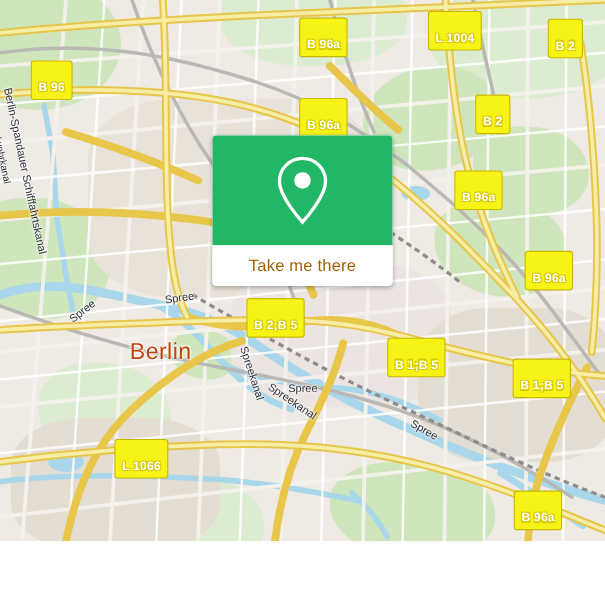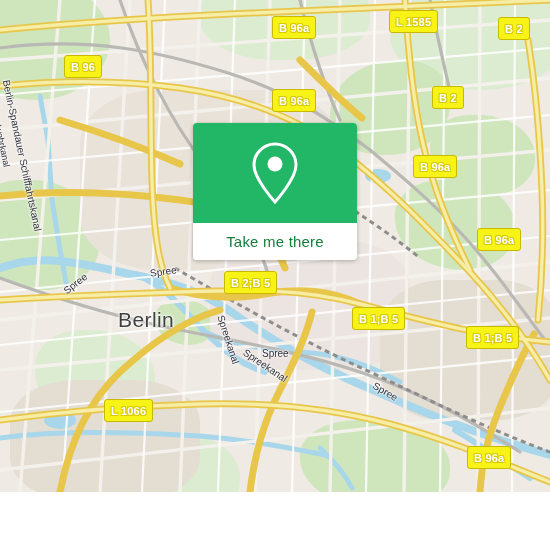--- a/index.html
+++ b/index.html
@@ -32,32 +32,32 @@
   
   .shield{
     position:absolute;
     background:#f7f316;
     border:1.5px solid #c9b800;
     border-radius:3px;
     color:#ffffff;
     font-weight:bold;
     font-size:11px;
     line-height:1;
-    padding:6px 6px 4px 6px;
+    padding:19px 6px 4px 6px;
     white-space:nowrap;
     text-shadow:
       -1px -1px 0 #d8c900, 1px -1px 0 #d8c900,
       -1px  1px 0 #d8c900, 1px  1px 0 #d8c900;
     letter-spacing:.2px;
   }
 
   
   .city-label{
     position:absolute;
-    color:#404040;
+    color:#c2410c;
     font-size:21px;
     letter-spacing:.4px;
     white-space:nowrap;
     text-shadow:0 0 3px #fff,0 0 3px #fff,0 0 2px #fff;
   }
   .water-label{
     position:absolute;
     color:#2f2f3a;
     font-size:10px;
     white-space:nowrap;
@@ -73,21 +73,21 @@
   }
   .card-top{
     height:100px;background:#22b767;
     display:flex;align-items:center;justify-content:center;
   }
   .card-bottom{
     height:37px;background:#ffffff;
     display:flex;align-items:center;justify-content:center;
   }
   .card-bottom span{
-    font-size:15px;color:#15803d;letter-spacing:.2px;
+    font-size:15px;color:#a16207;letter-spacing:.2px;
   }
 
   
   .attrib{
     position:absolute;left:0;top:468px;
     background:rgba(255,255,255,.78);
     padding:3px 8px 4px 9px;
     font-size:13px;
     color:#333333;
     white-space:nowrap;
@@ -225,23 +225,23 @@
       <div class="water-label" style="left:62px;top:278px;transform:rotate(-38deg);">Spree</div>
       <div class="water-label" style="left:150px;top:266px;transform:rotate(-8deg);">Spree</div>
       <div class="water-label" style="left:203px;top:334px;transform:rotate(72deg);">Spreekanal</div>
       <div class="water-label" style="left:240px;top:360px;transform:rotate(34deg);">Spreekanal</div>
       <div class="water-label" style="left:262px;top:348px;">Spree</div>
       <div class="water-label" style="left:372px;top:386px;transform:rotate(30deg);">Spree</div>
       <div class="water-label" style="left:-55px;top:150px;transform:rotate(78deg);">Berlin-Spandauer Schifffahrtskanal</div>
       <div class="water-label" style="left:-30px;top:132px;transform:rotate(78deg);font-size:9px;">Landwehrkanal</div>
 
       <div class="shield" style="left:272px;top:16px;">B 96a</div>
-      <div class="shield" style="left:389px;top:10px;">L 1585</div>
+      <div class="shield" style="left:389px;top:10px;">L 1004</div>
       <div class="shield" style="left:498px;top:17px;">B 2</div>
-      <div class="shield" style="left:28px;top:55px;margin-left:36px;">B 96</div>
+      <div class="shield" style="left:28px;top:55px;">B 96</div>
       <div class="shield" style="left:272px;top:89px;">B 96a</div>
       <div class="shield" style="left:432px;top:86px;">B 2</div>
       <div class="shield" style="left:413px;top:155px;">B 96a</div>
       <div class="shield" style="left:477px;top:228px;">B 96a</div>
       <div class="shield" style="left:224px;top:271px;">B 2;B 5</div>
       <div class="shield" style="left:352px;top:307px;">B 1;B 5</div>
       <div class="shield" style="left:466px;top:326px;">B 1;B 5</div>
       <div class="shield" style="left:104px;top:399px;">L 1066</div>
       <div class="shield" style="left:467px;top:446px;">B 96a</div>
 

